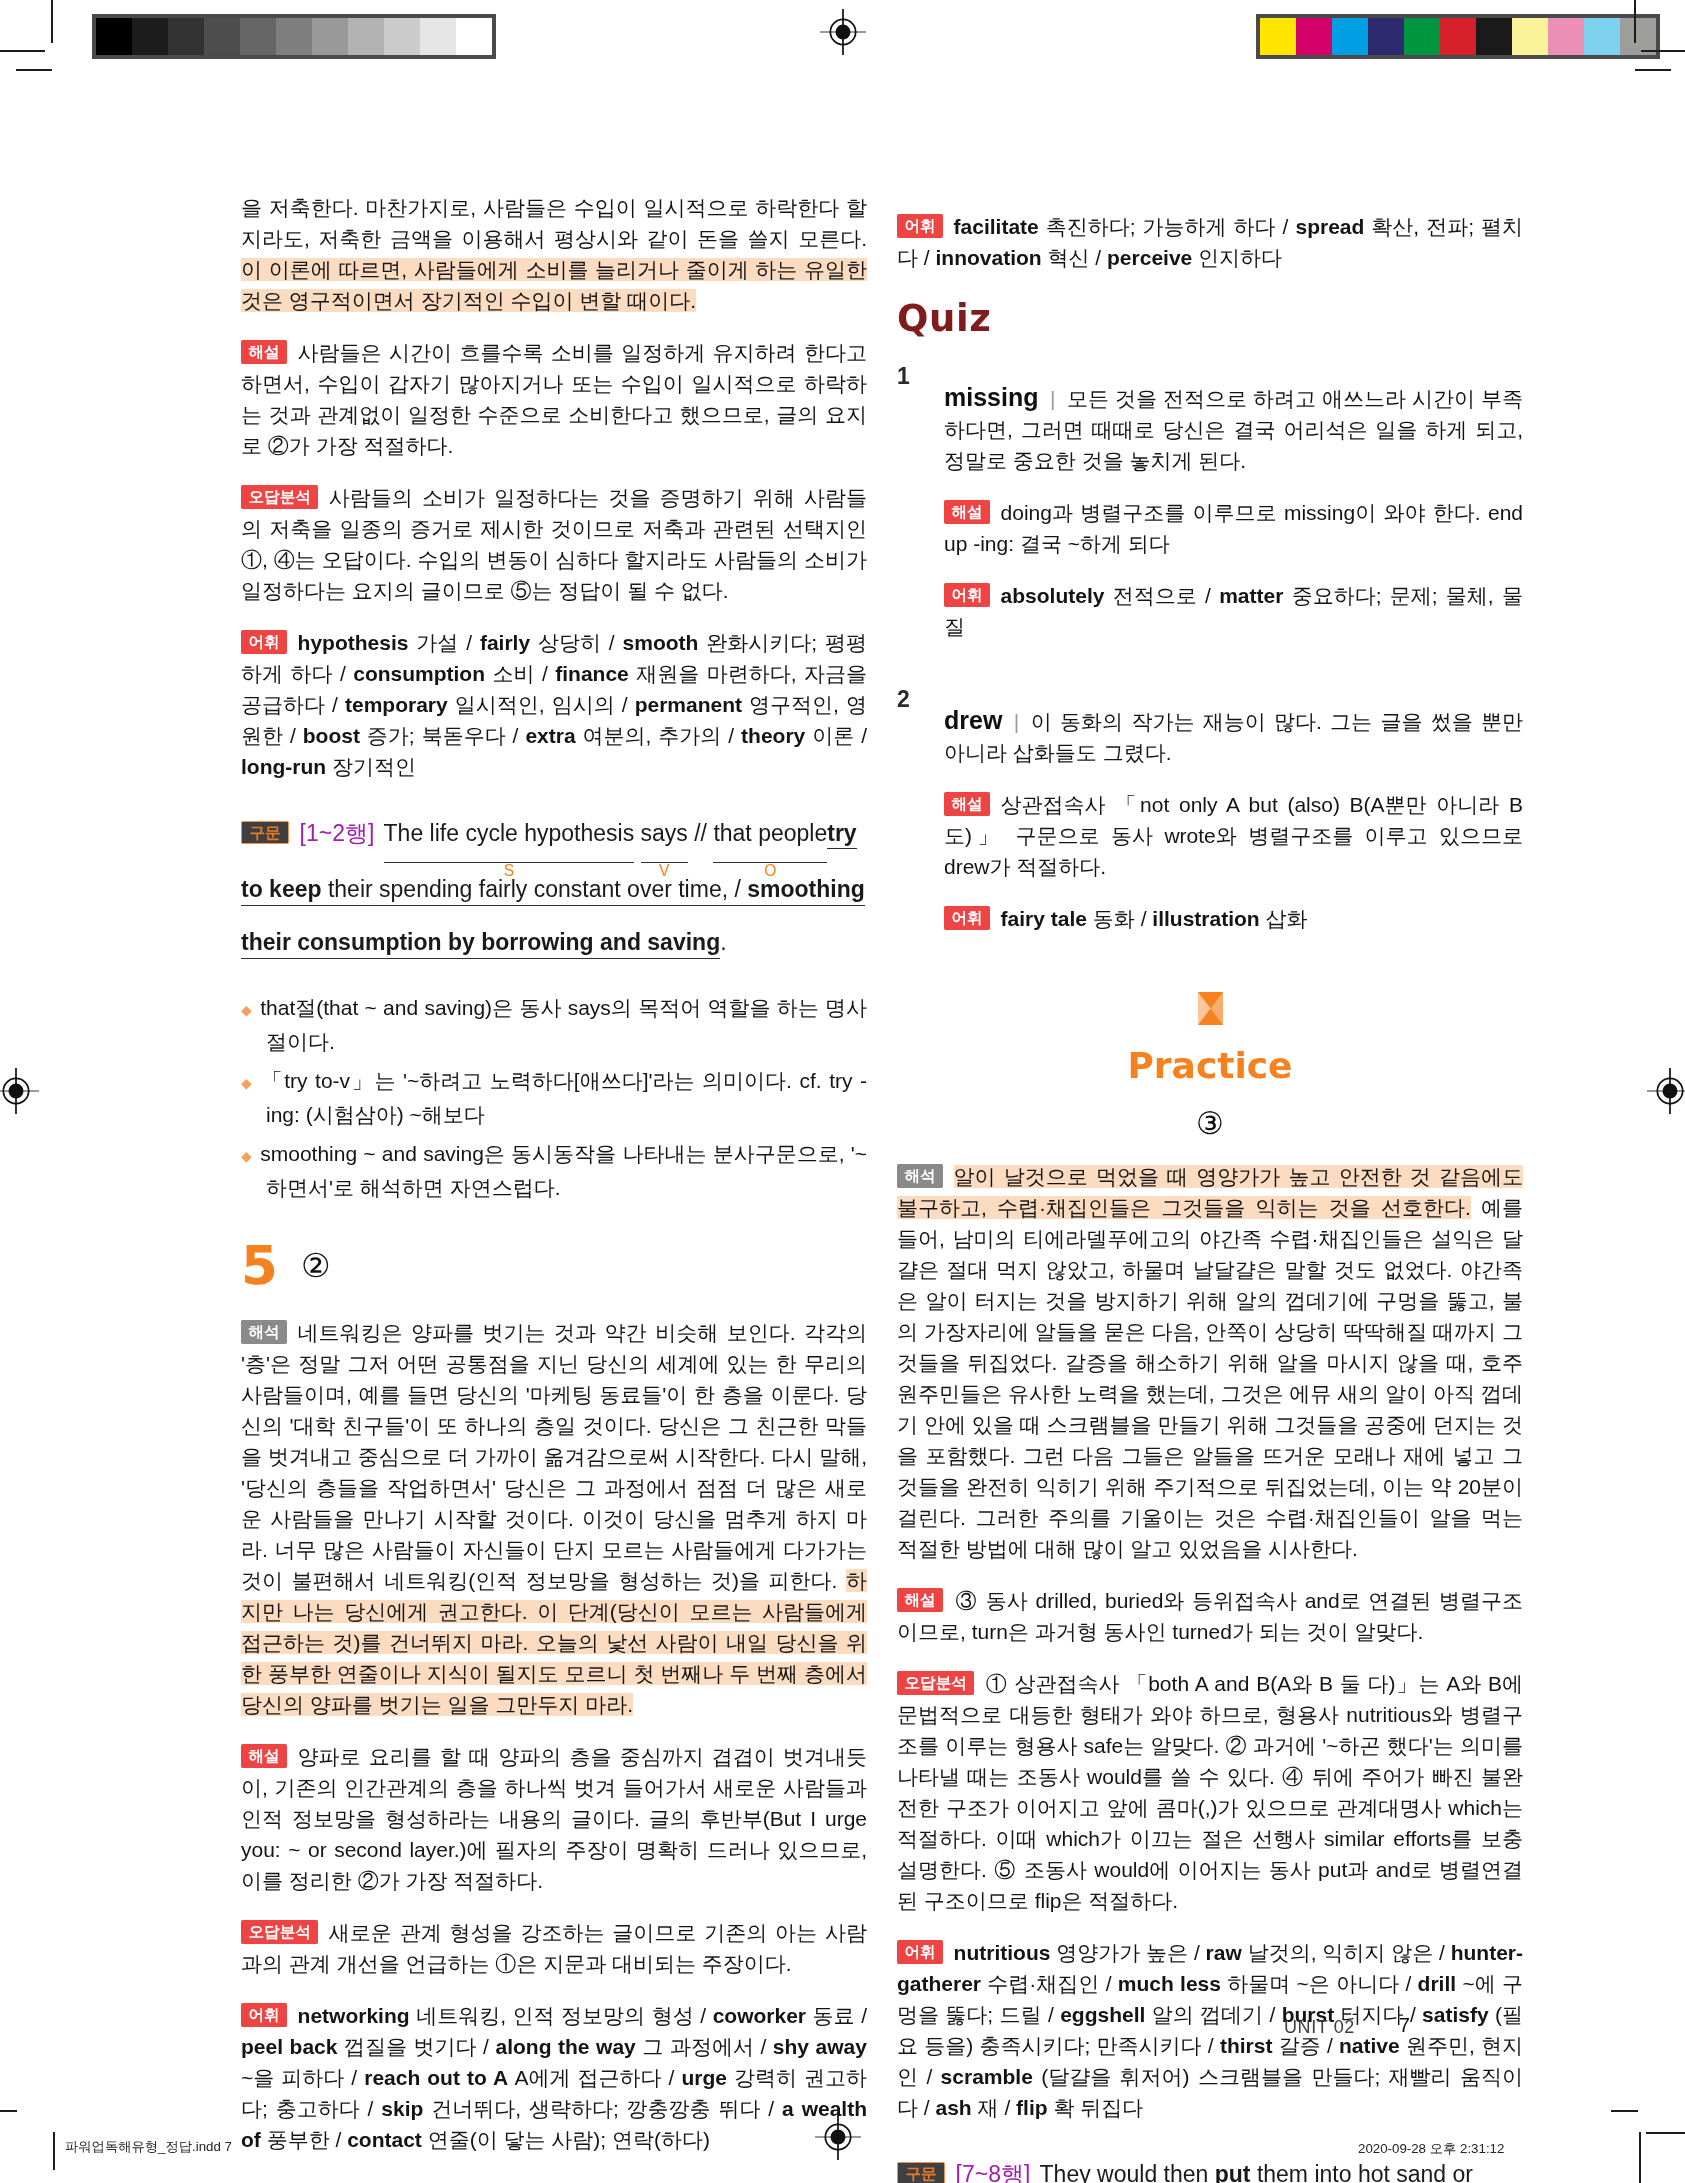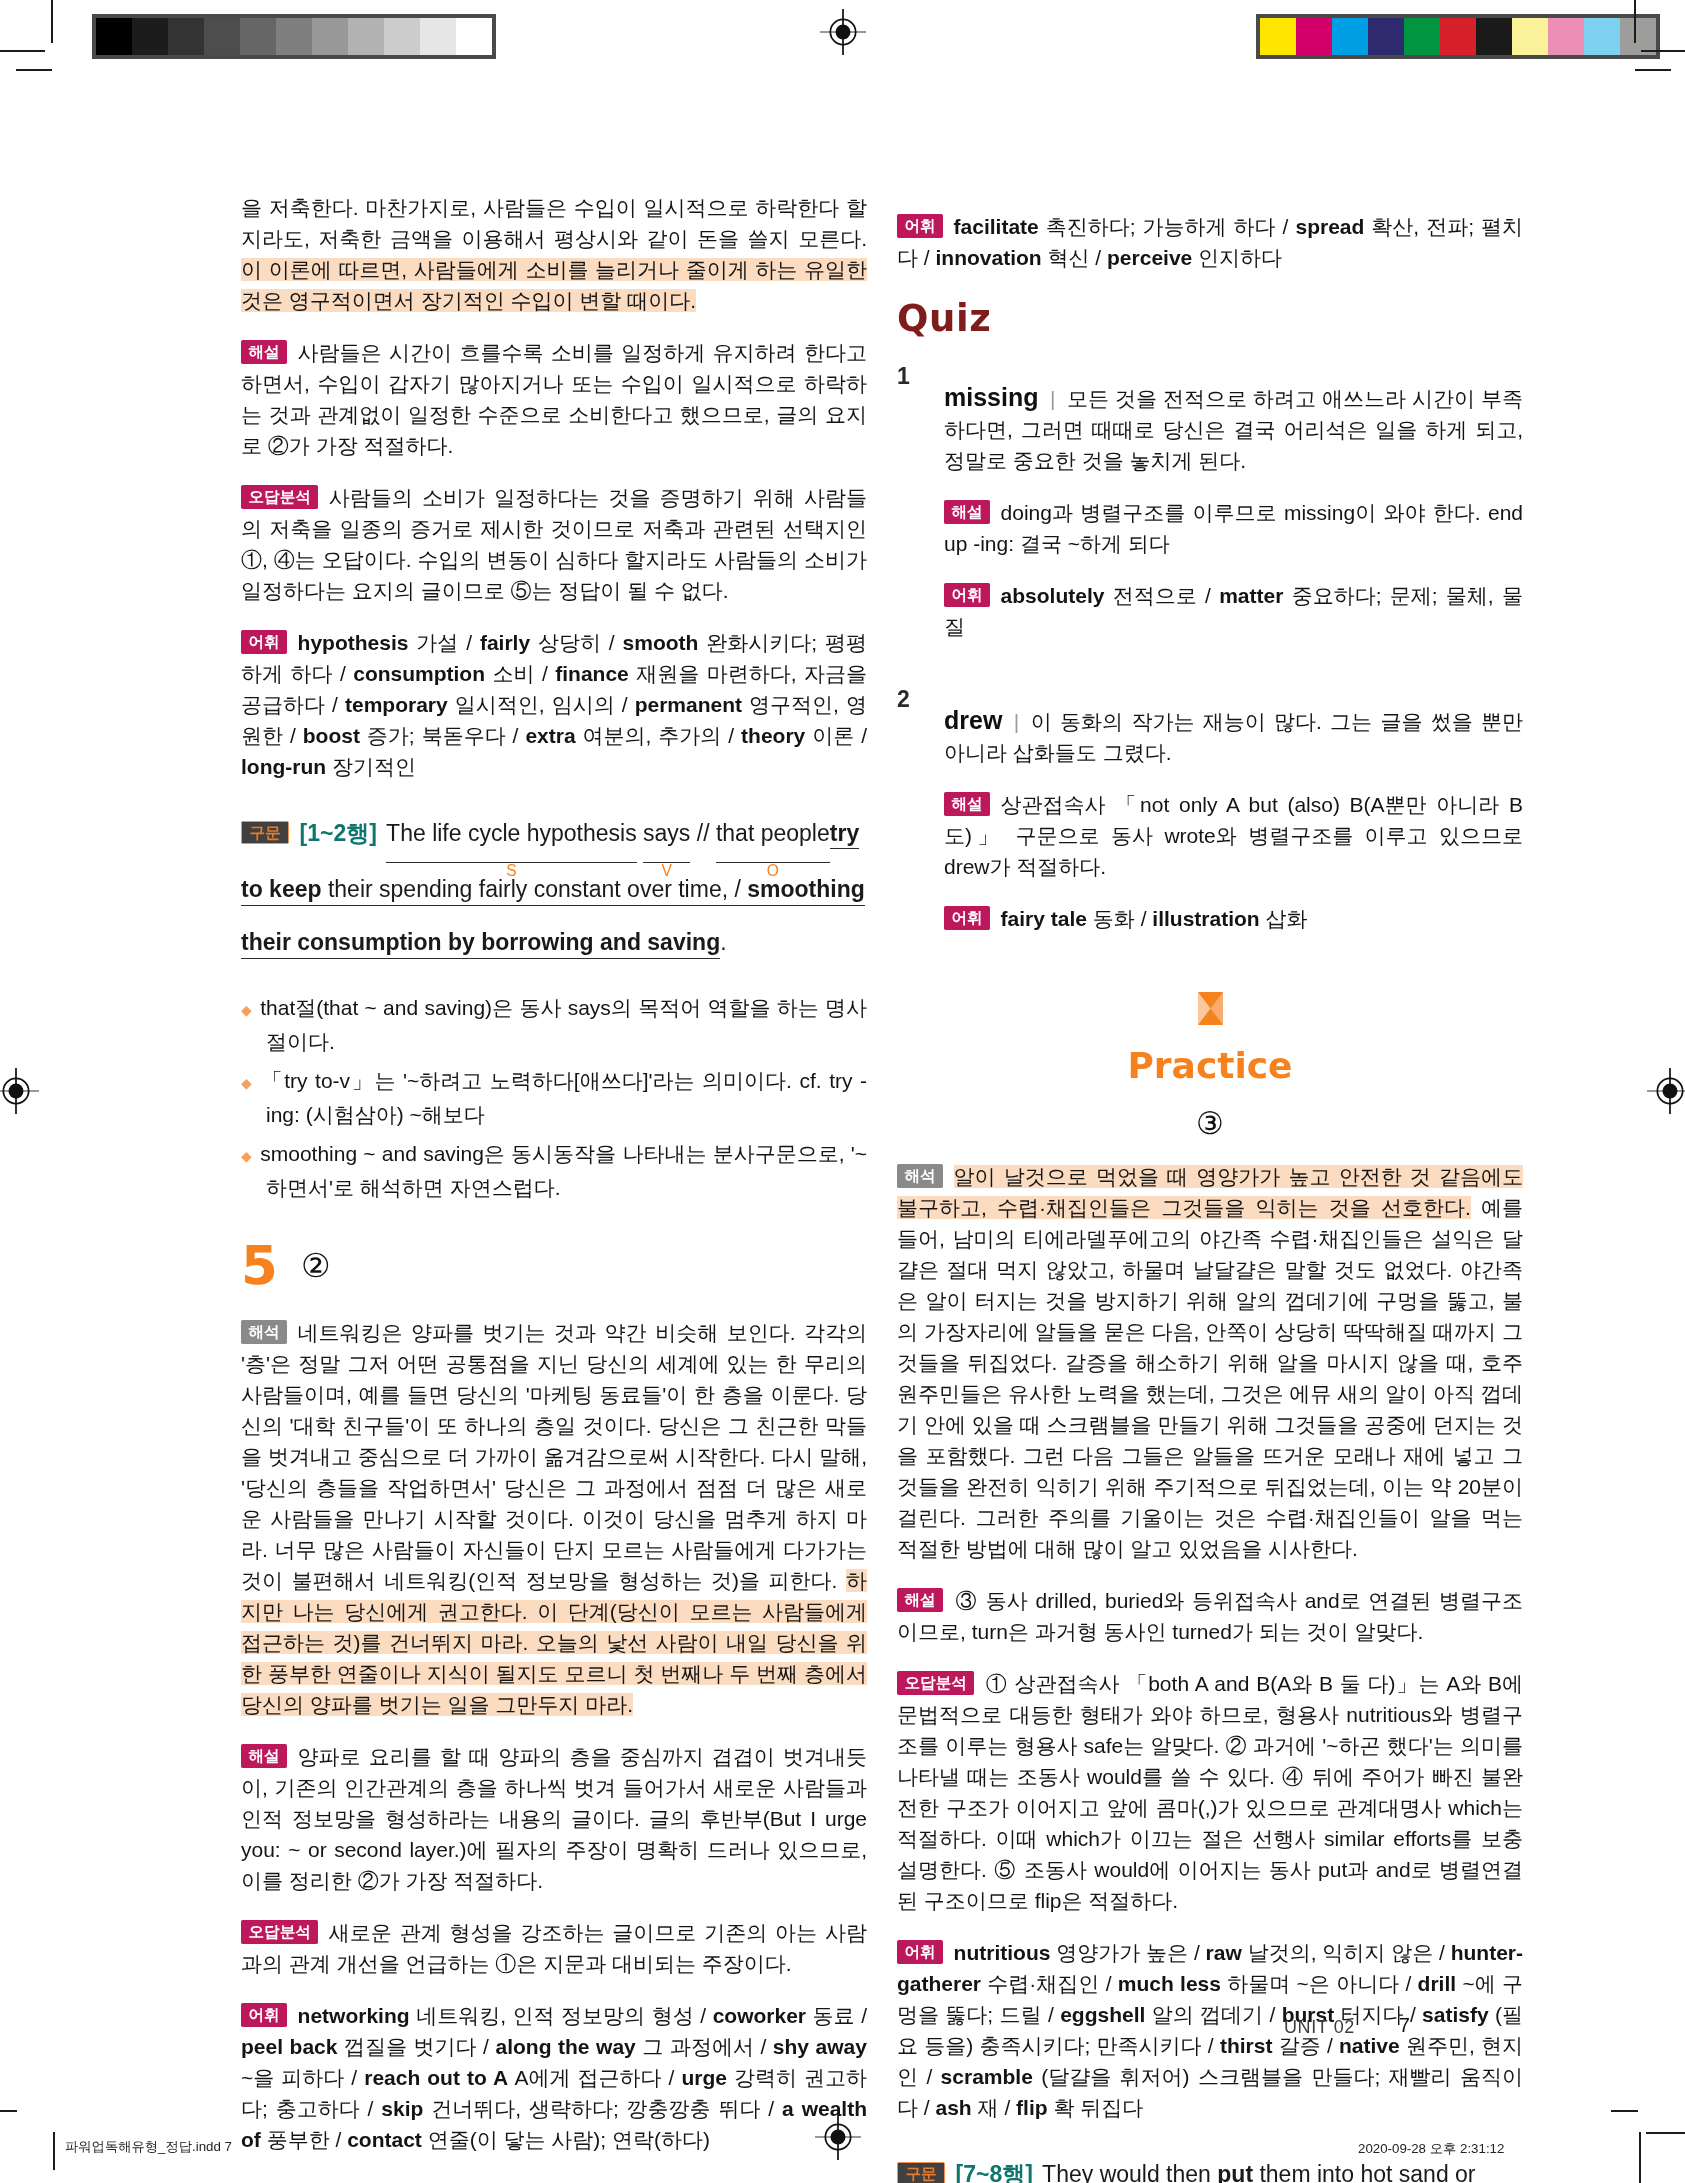--- a/index.html
+++ b/index.html
@@ -10,31 +10,31 @@
   .cal-bar .sw{width:36px;height:100%;}
   .crop{position:absolute;background:#1c1c1c;}
   .reg{position:absolute;width:46px;height:46px;}
   
   .col{position:absolute;width:626px;}
   .col.left{left:241px;top:171px;}
   .col.right{left:897px;top:190px;}
   .kr{font-size:21px;line-height:31px;text-align:justify;color:#141414;}
   .blk{margin-top:3px;}
   .tag{display:inline-block;font-size:15.6px;line-height:24px;padding:0 7.5px;color:#fff;
-       background:#be185d;border-radius:1.7px;margin-right:10.4px;font-weight:bold;vertical-align:2.9px;}
+       background:#ef4444;border-radius:1.7px;margin-right:10.4px;font-weight:bold;vertical-align:2.9px;}
   .tag.grey{background:#8A8A8A;}
   .tag.outline{background:#404040;border:1.7px solid #F2914E;color:#E87A2B;line-height:21px;}
   .hl{background:#FBDCC0;}
   .b{font-weight:bold;} .i{font-style:italic;}
   .ew{font-weight:600;}
   .u{border-bottom:1.7px solid #2d2d2d;padding-bottom:2.3px;}
   .box{border:1.7px solid #2d2d2d;padding:0 5.8px;}
   .syntax{font-size:23px;line-height:38px;color:#1a1a1a;text-align:left;}
   .syntax.marks{line-height:53px;}
-  .range{color:#0f766e;font-weight:bold;margin-right:9.2px;}
+  .range{color:#a21caf;font-weight:normal;margin-right:9.2px;}
   .mw{position:relative;display:inline-block;}
   .mk{position:absolute;left:50%;top:100%;transform:translateX(-50%);margin-top:0px;
       font-size:15.6px;line-height:17.3px;color:#F5821F;white-space:nowrap;font-weight:normal;}
   .mk.eq{left:0;transform:none;}
   .bullet{padding-left:25px;text-indent:-25px;margin-top:8px;}
   .dia{color:#F5A05C;font-size:14px;margin-right:8px;}
   
   .q5row{margin-top:32px;display:flex;align-items:center;gap:23px;}
   .q5num{font-size:53px;font-weight:800;color:#F5821F;font-family:"DejaVu Sans",sans-serif;}
   .q5ans{font-size:33px;color:#111;}

